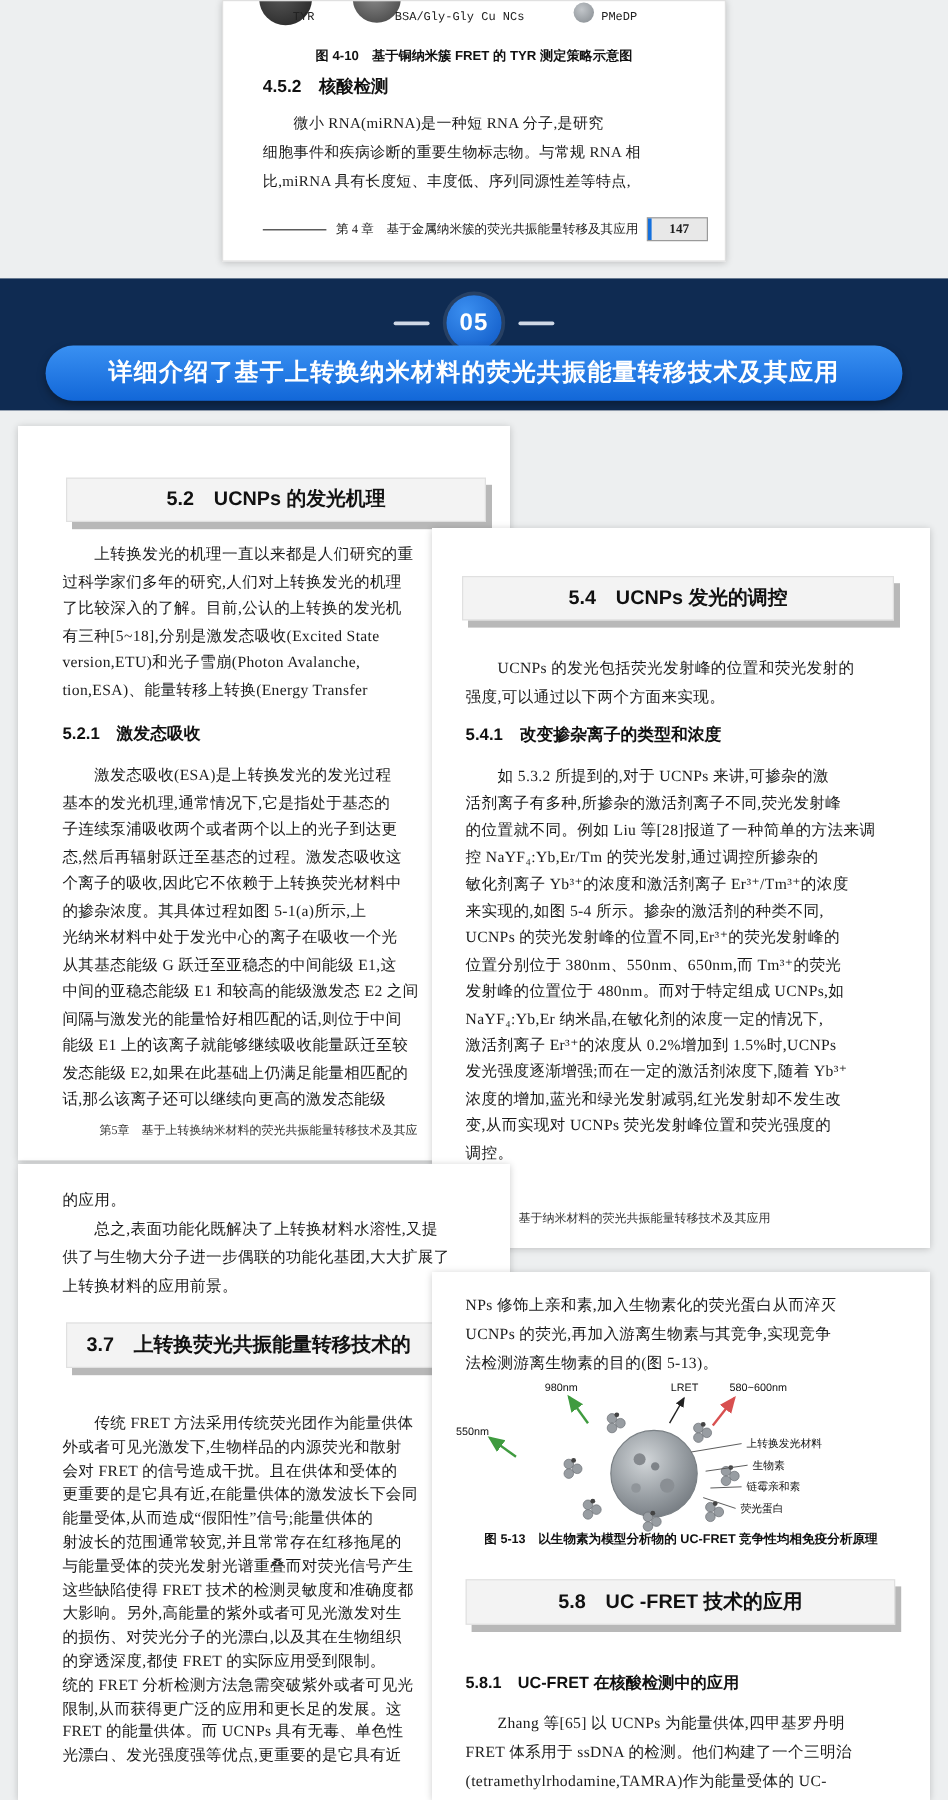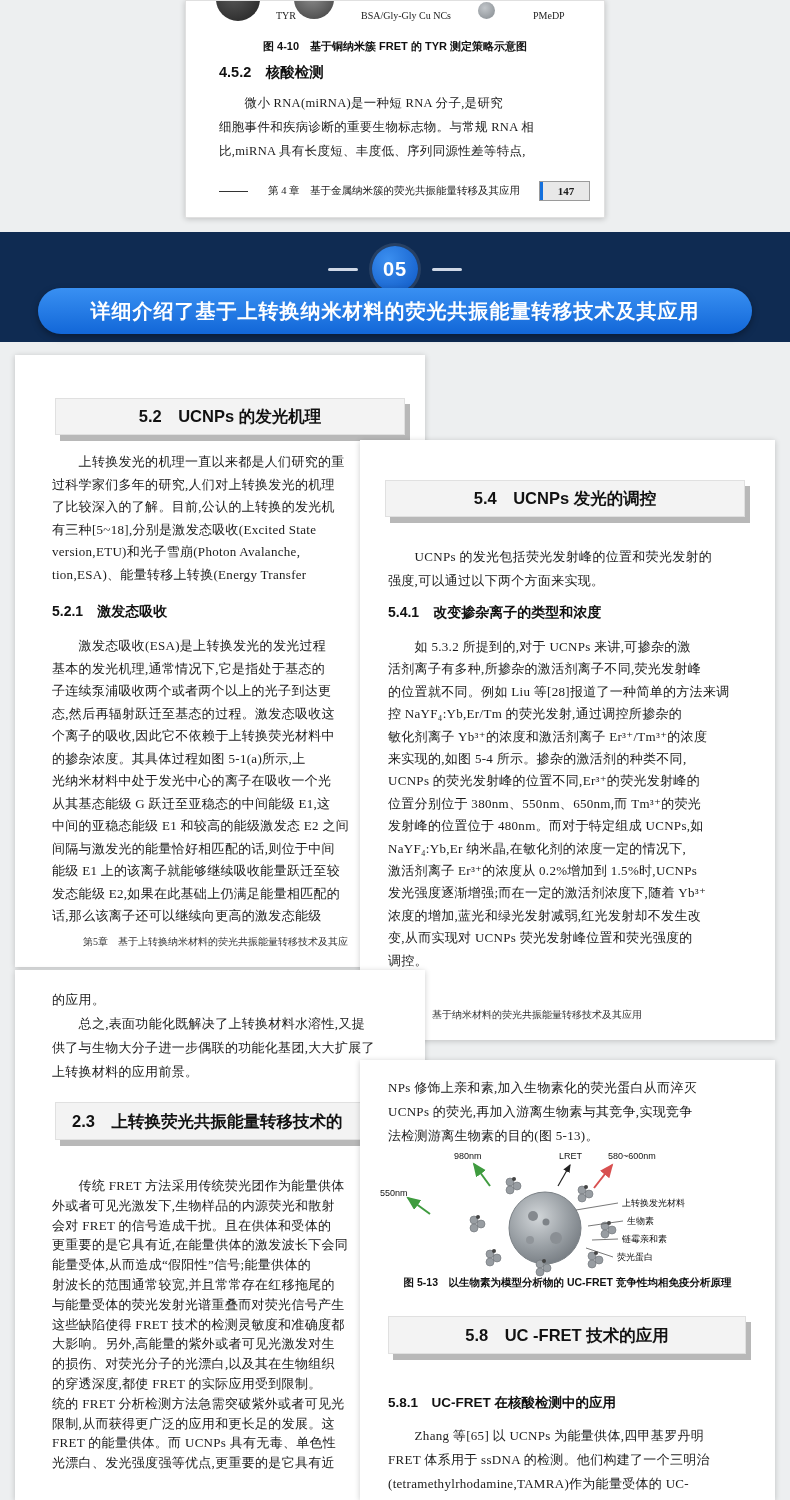--- a/index.html
+++ b/index.html
@@ -13,32 +13,32 @@
   .lines .text-line { white-space:nowrap; }
   .hbar { position:absolute; background:#f3f3f3; border:1px solid #e0e0e0;
           box-shadow:5px 6px 0 rgba(125,125,125,0.55);
           font-weight:bold; color:#111; text-align:center;
           font-family:"Liberation Sans","DejaVu Sans",sans-serif; }
   .subhead { position:absolute; font-weight:bold; color:#111;
              font-family:"Liberation Sans","DejaVu Sans",sans-serif; }
   .caption { position:absolute; font-weight:bold; text-align:center; width:100%; color:#111; }
   .blob { position:absolute; border-radius:50%; }
   .img-label { position:absolute; font-size:10px; color:#222;
-               font-family:Liberation Serif, serif; white-space:nowrap;margin-left:32px; }
+               font-family:Liberation Mono, monospace; white-space:nowrap; }
   .band-line { position:absolute; height:3px; border-radius:2px; background:#cfd8e6; }
   .num-circle { position:absolute; width:46px; height:46px; border-radius:50%;
                 background:radial-gradient(circle at 35% 30%, #3b8ff0, #0d57c4);
                 box-shadow:0 0 0 3px rgba(255,255,255,0.10);
                 color:#fff; font-weight:bold; font-size:20px; text-align:center; line-height:46px;
                 letter-spacing:1px; }
   .pill { position:absolute; border-radius:23px; color:#fff; font-weight:bold; font-size:20px;
           text-align:center; line-height:46px; letter-spacing:1px;
           background:linear-gradient(180deg,#3990f2 0%, #1267d8 100%);
           box-shadow:0 3px 7px rgba(0,0,0,0.35); }
-  .footer-row { position:absolute; display:flex; align-items:center;gap:12px; }
+  .footer-row { position:absolute; display:flex; align-items:center; }
   .footer-rule { flex:1; height:1px; background:#333; }
   .page-box { width:51px; height:20px; background:#e8e8e8; border:1px solid #9a9a9a;
               display:flex; align-items:center; margin-left:7px; }
   .page-box .bar { width:3px; height:100%; }
   .page-box .num { flex:1; text-align:center; font-size:11px; font-weight:bold;
                    font-family:"Liberation Serif","DejaVu Serif",serif; }
 </style>
 </head>
 <body>
 
@@ -133,21 +133,21 @@
   <div class="serif abs" style="left:72px;top:568px;font-size:10px;color:#333;white-space:nowrap">基于纳米材料的荧光共振能量转移技术及其应用</div>
 </section>
 
 <section class="card" style="left:15px;top:970px;width:410px;height:530px;z-index:3">
   <div class="lines serif" style="left:37px;top:18px;font-size:13px;line-height:24px">
       <div class="text-line">的应用。</div>
       <div class="text-line">　　总之,表面功能化既解决了上转换材料水溶性,又提</div>
       <div class="text-line">供了与生物大分子进一步偶联的功能化基团,大大扩展了</div>
       <div class="text-line">上转换材料的应用前景。</div>
     </div>
-  <div class="hbar" style="left:40px;top:132px;width:350px;height:38px;line-height:36px;font-size:16.5px;text-align:left;padding-left:16px">2.3　上转换荧光共振能量转移技术的</div>
+  <div class="hbar" style="left:40px;top:132px;width:350px;height:38px;line-height:36px;font-size:16.5px;text-align:left;padding-left:16px">3.7　上转换荧光共振能量转移技术的</div>
   <div class="lines serif" style="left:37px;top:206px;font-size:13px;line-height:19.8px">
       <div class="text-line">　　传统 FRET 方法采用传统荧光团作为能量供体</div>
       <div class="text-line">外或者可见光激发下,生物样品的内源荧光和散射</div>
       <div class="text-line">会对 FRET 的信号造成干扰。且在供体和受体的</div>
       <div class="text-line">更重要的是它具有近,在能量供体的激发波长下会同</div>
       <div class="text-line">能量受体,从而造成“假阳性”信号;能量供体的</div>
       <div class="text-line">射波长的范围通常较宽,并且常常存在红移拖尾的</div>
       <div class="text-line">与能量受体的荧光发射光谱重叠而对荧光信号产生</div>
       <div class="text-line">这些缺陷使得 FRET 技术的检测灵敏度和准确度都</div>
       <div class="text-line">大影响。另外,高能量的紫外或者可见光激发对生</div>

